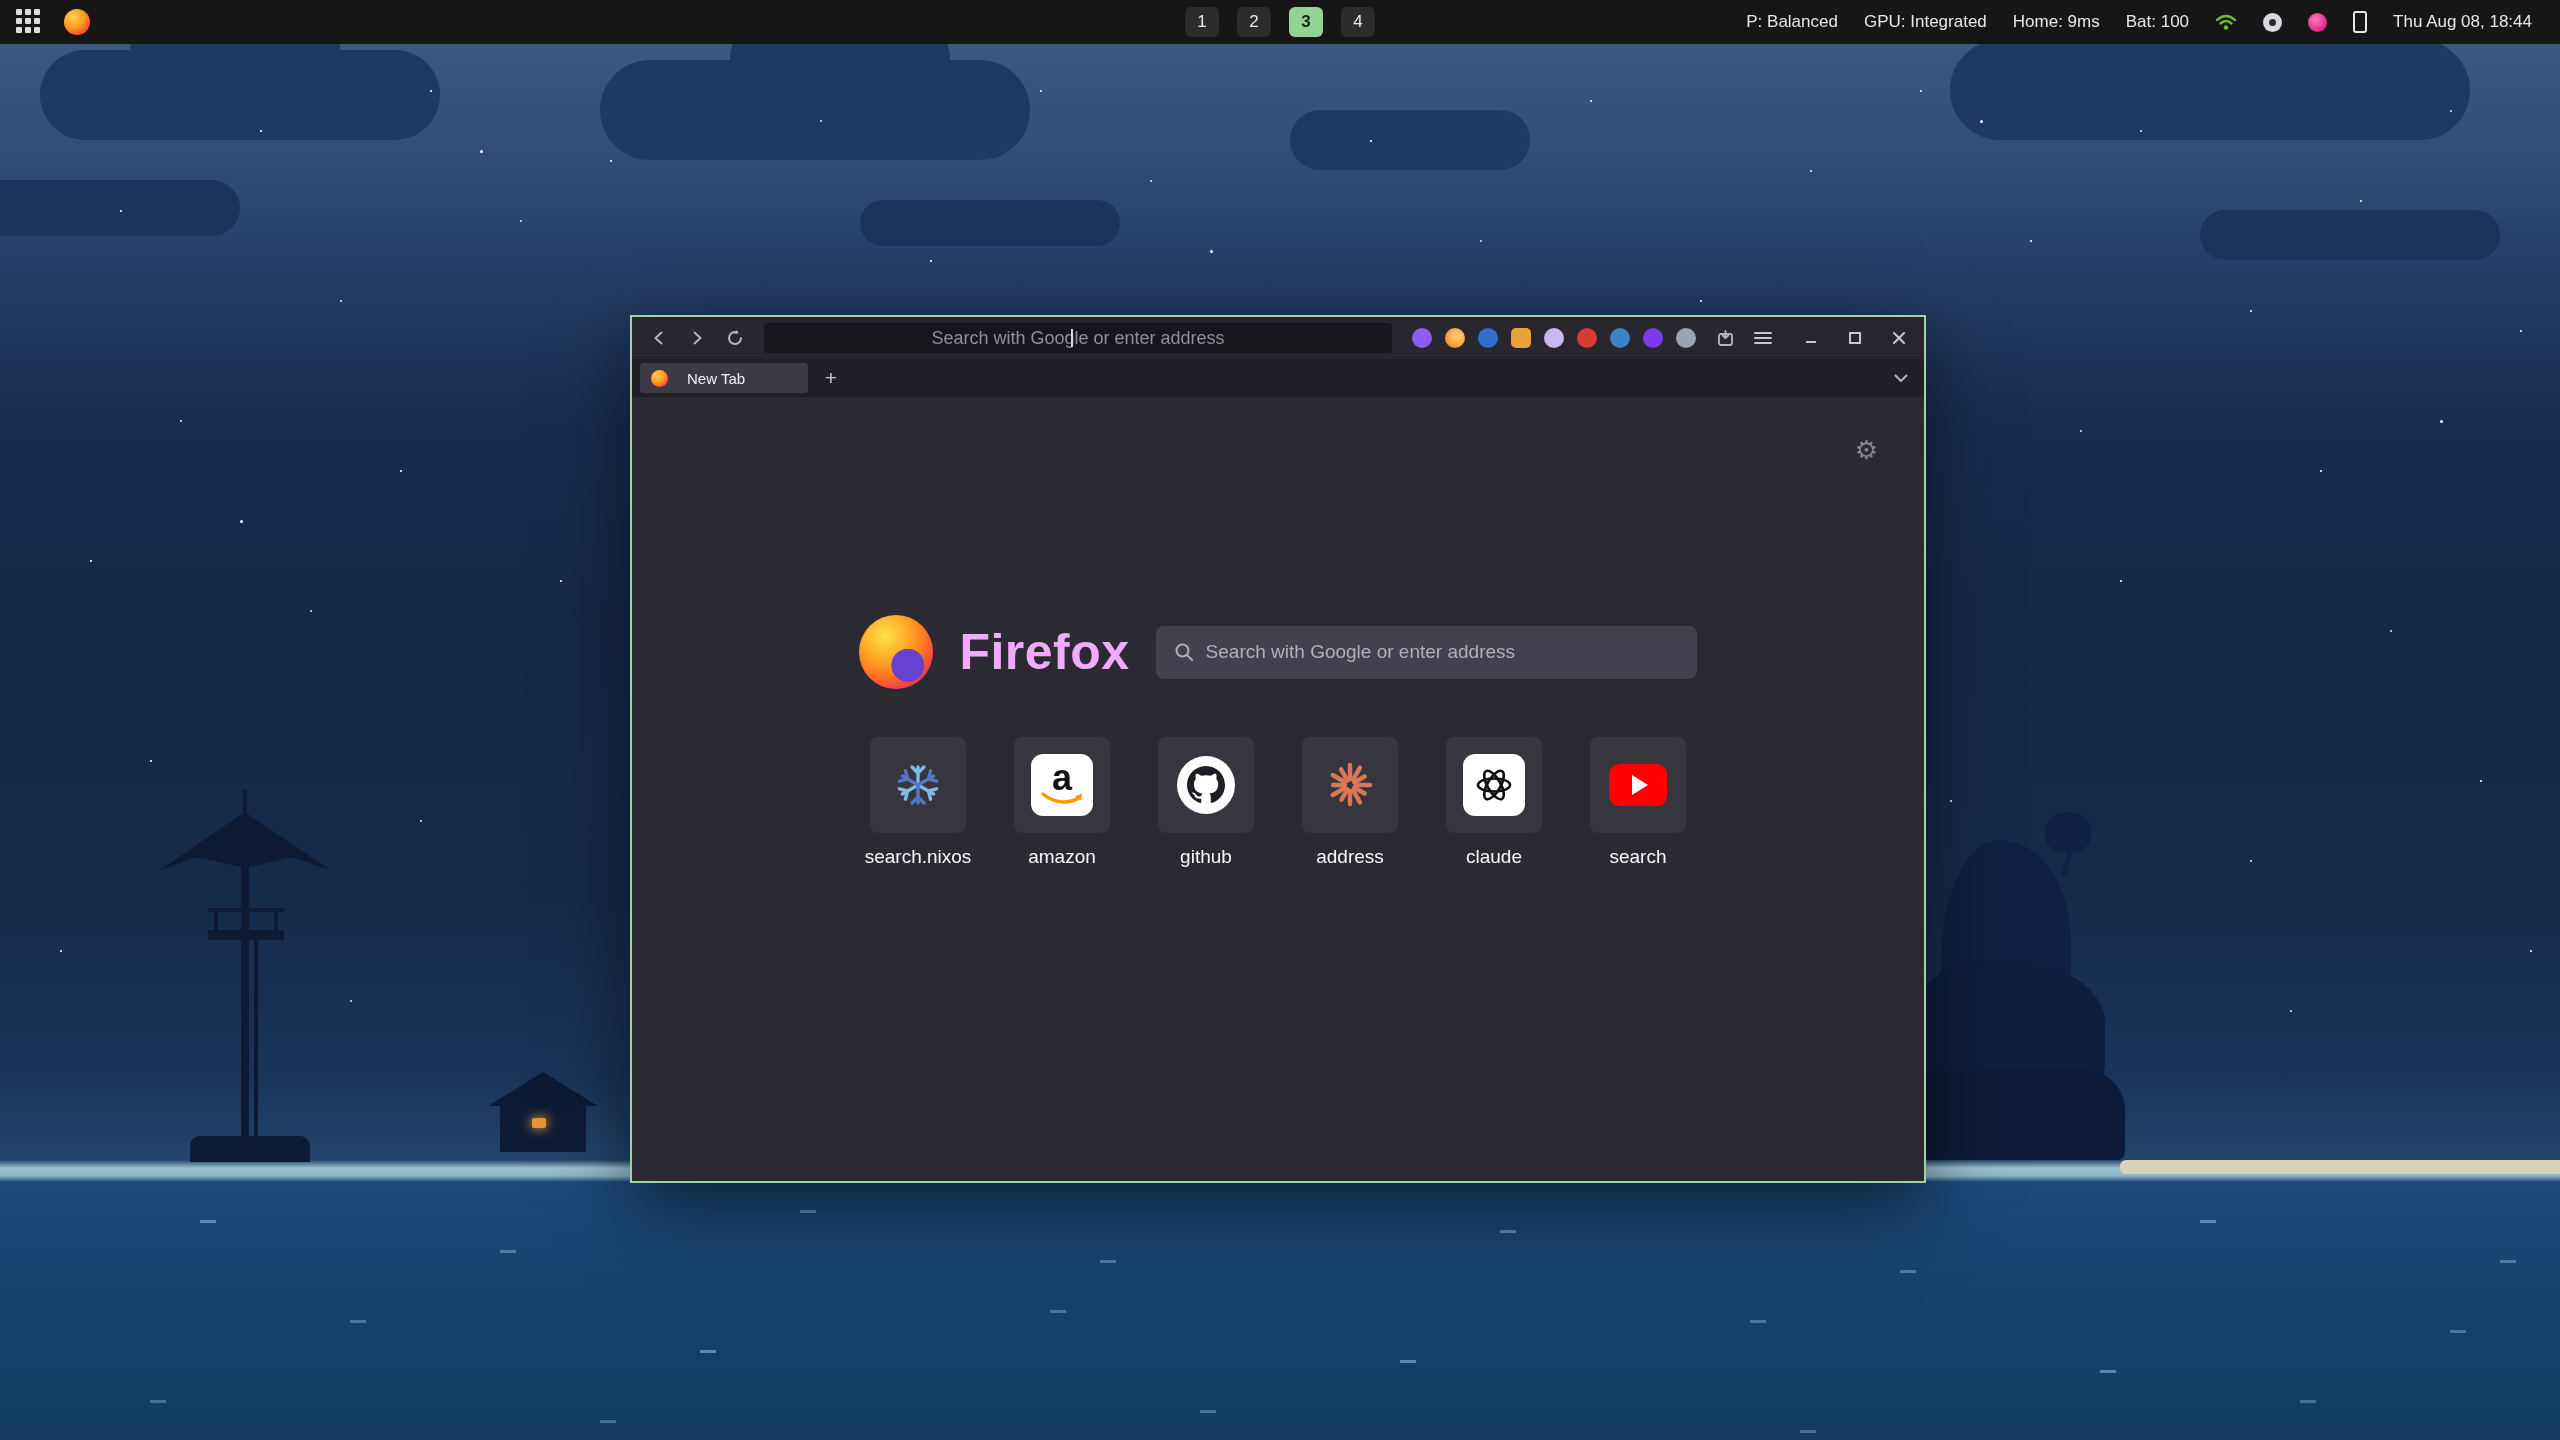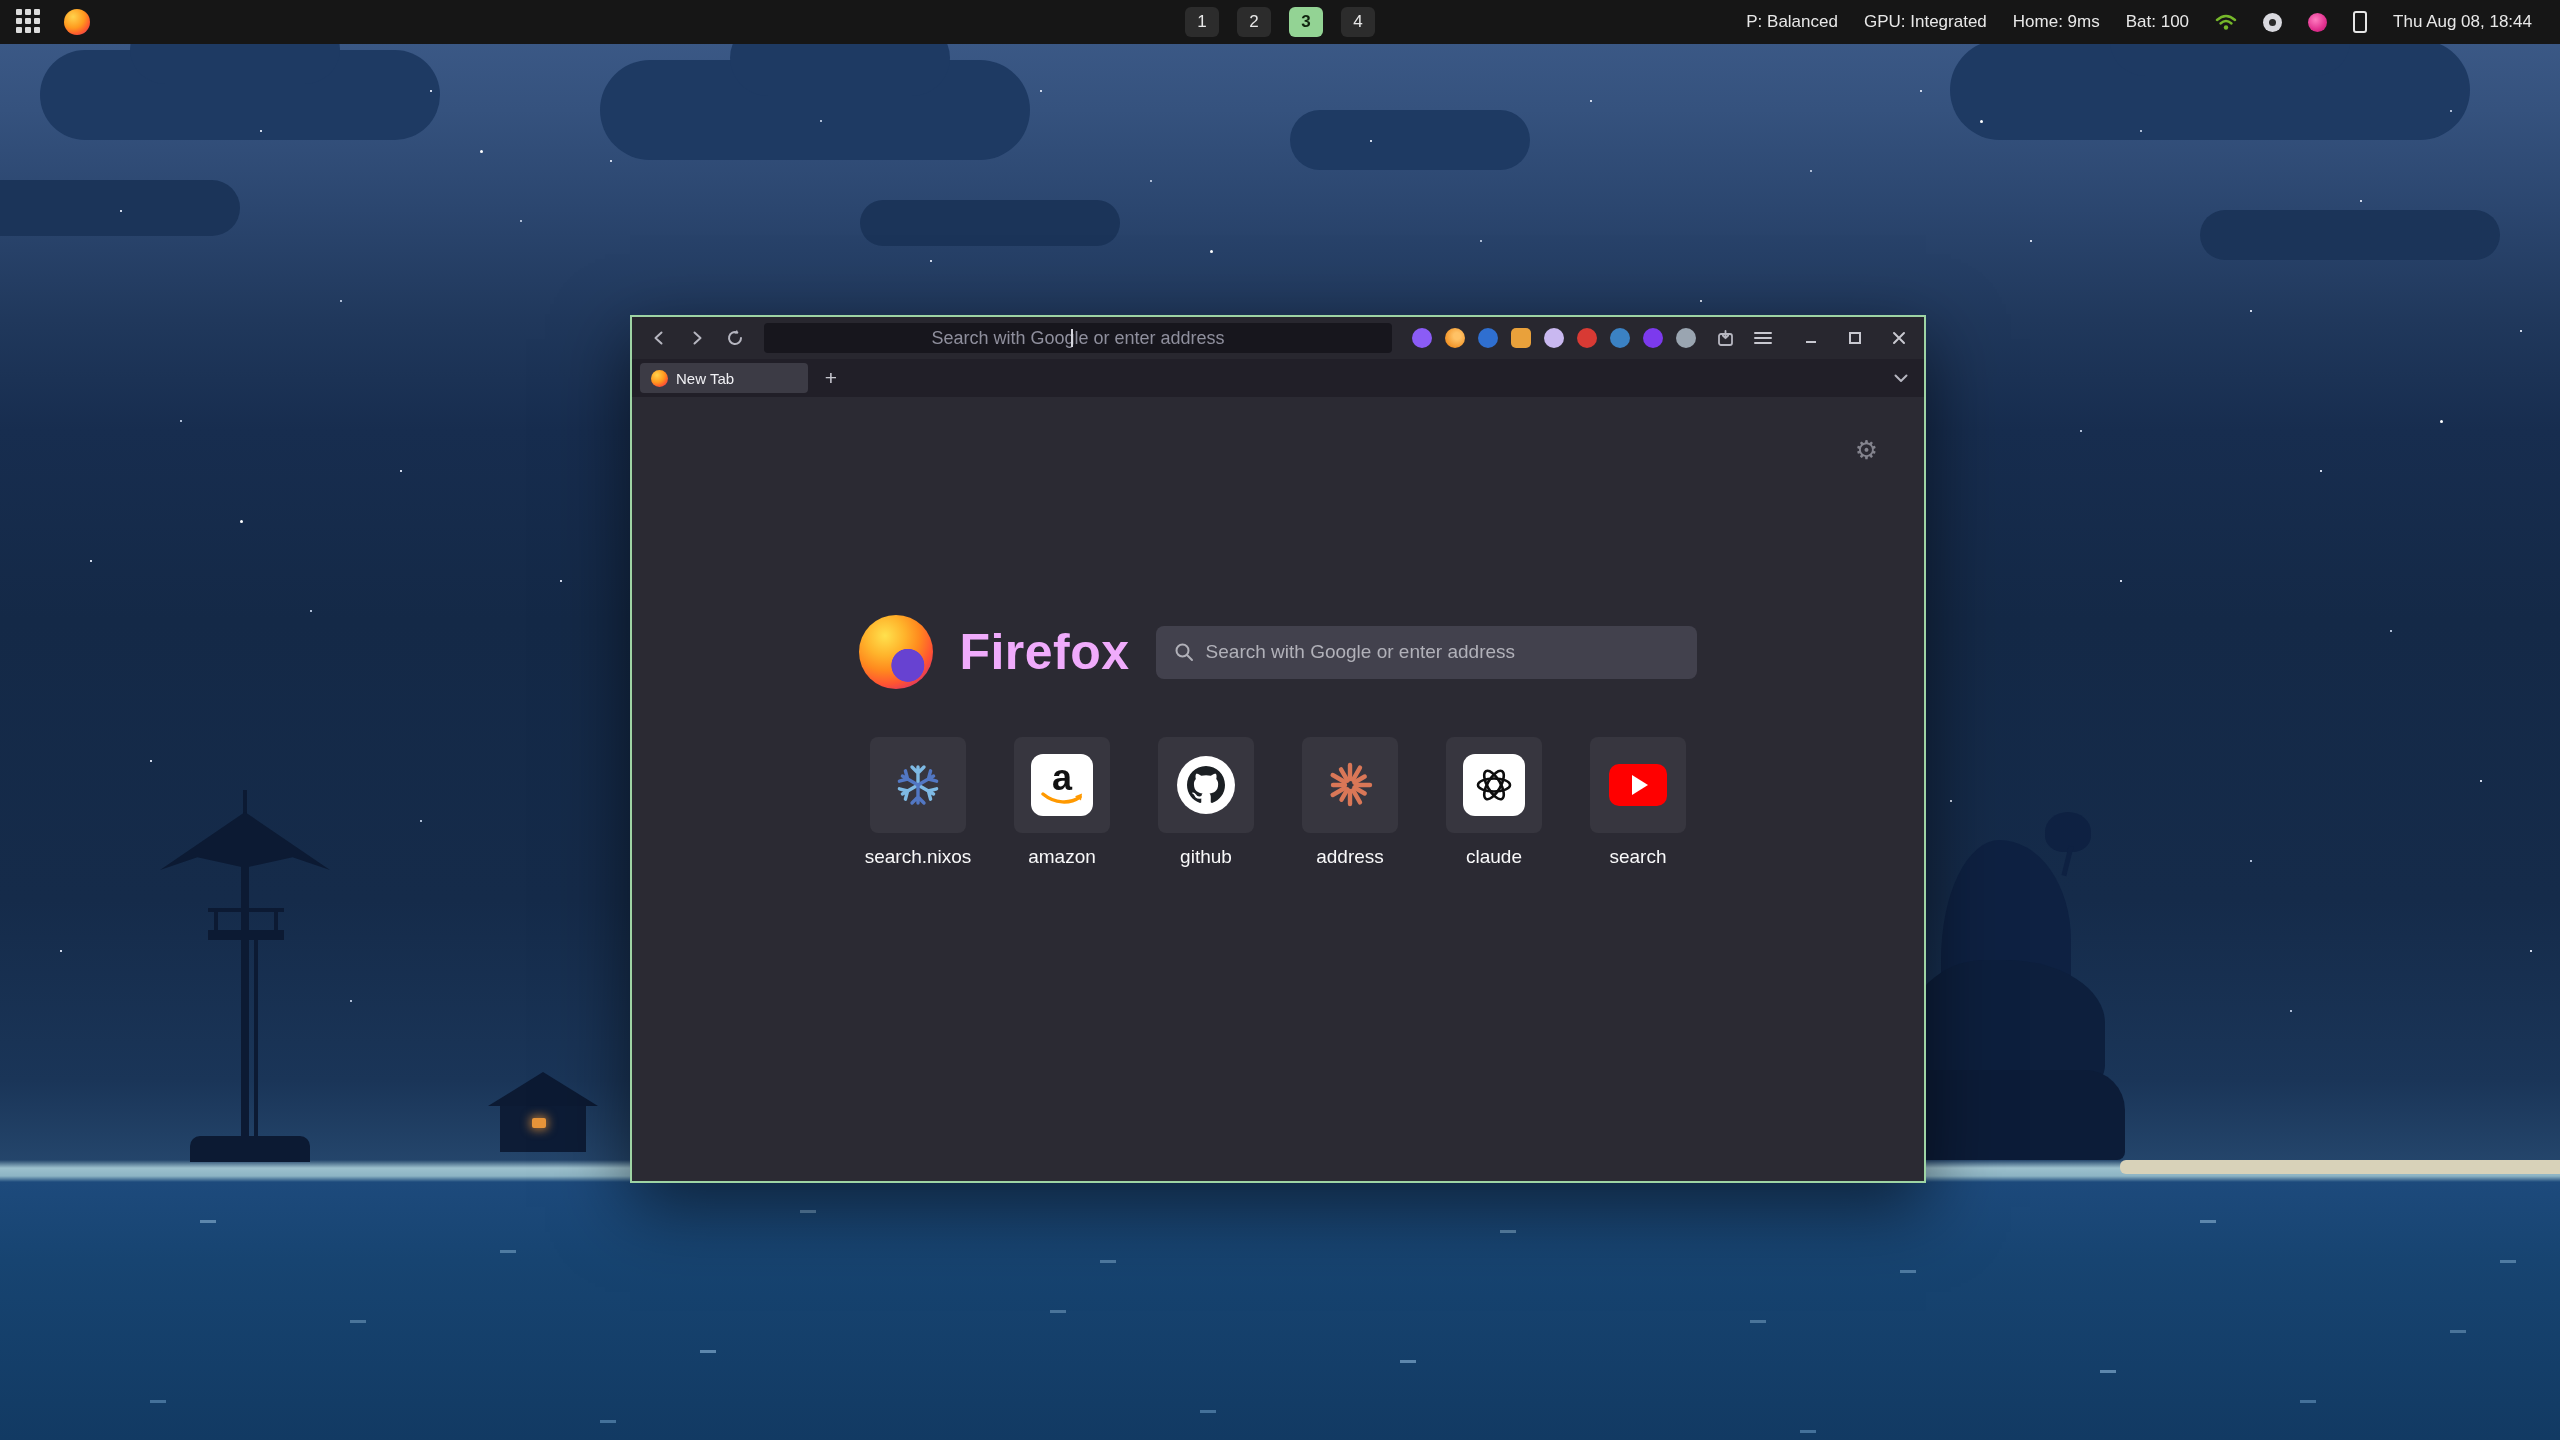--- a/index.html
+++ b/index.html
@@ -130,21 +130,21 @@
   .ext-5 { background:#c9b8f0; }
   .ext-6 { background:#d83a34; }
   .ext-7 { background:#3b82c4; }
   .ext-8 { background:#7c3aed; }
   .ext-9 { background:#9aa5b1; }
   .winctl { display:flex; align-items:center; gap:18px; padding-left:12px; flex:0 0 auto; }
   .winctl .nav-btn { width:26px; height:26px; }
 
   .tabbar { height:38px; background:#211f28; display:flex; align-items:center; padding:0 8px; flex:0 0 auto; }
   .tab { width:168px; height:30px; background:#3c3b45; border-radius:4px; display:flex;
-    align-items:center; gap:8px; padding:0 11px; cursor:pointer; }
+    align-items:center; gap:19px; padding:0 11px; cursor:pointer; }
   .tab .mini-ff { width:17px; height:17px; border-radius:50%;
     background: radial-gradient(circle at 35% 30%, #ffd34d 0%, #ff9a1e 45%, #ff5a2e 70%, #d23a6f 95%); flex:0 0 auto; }
   .tab .tab-label { color:#f0f0f4; font-size:15px; white-space:nowrap; overflow:hidden; }
   .newtab-btn { width:30px; height:30px; margin-left:8px; display:flex; align-items:center; justify-content:center;
     color:#c8c8d0; font-size:21px; border-radius:4px; cursor:pointer; }
   .tabs-chevron { margin-left:auto; width:30px; height:30px; display:flex; align-items:center;
     justify-content:center; color:#b6b6c0; cursor:pointer; }
 
   .content { flex:1; background:#2b2a33; position:relative; }
   .gear { position:absolute; top:38px; right:46px; font-size:26px; color:#84848e; cursor:pointer;

